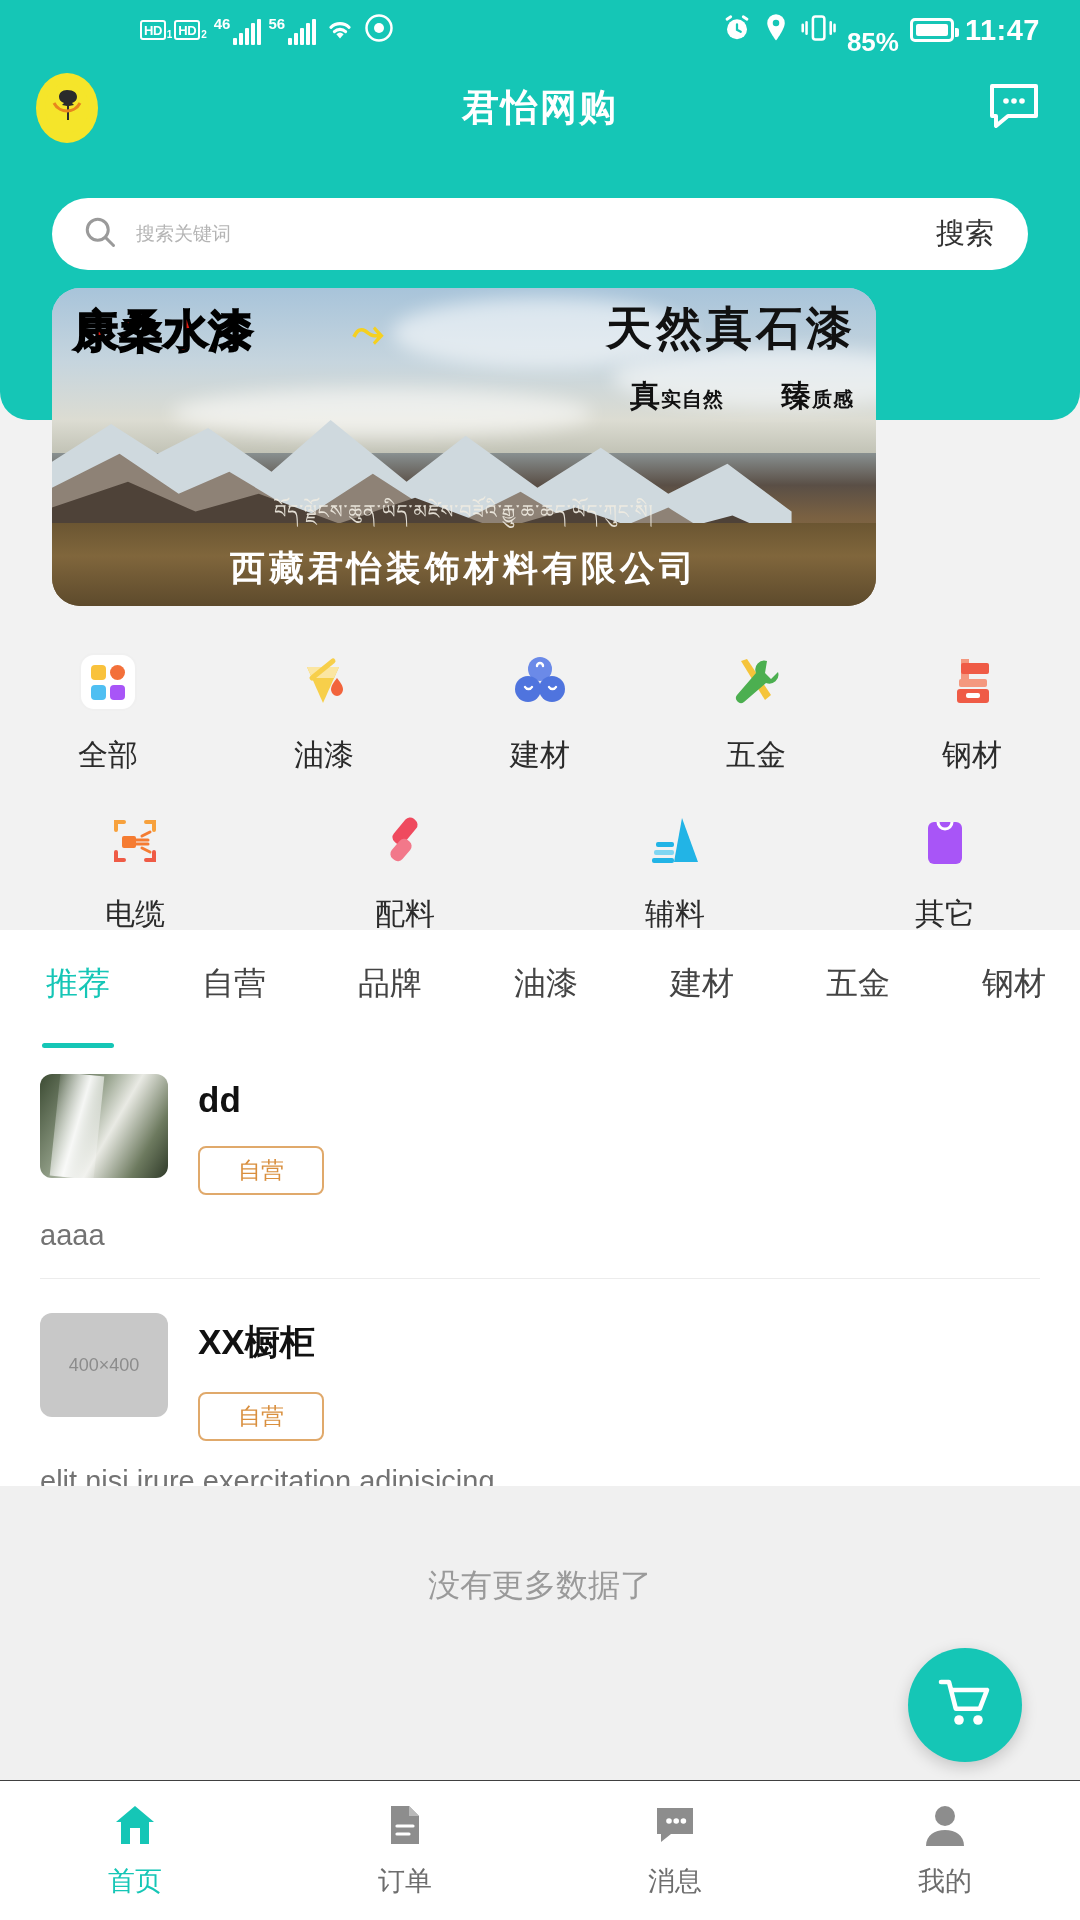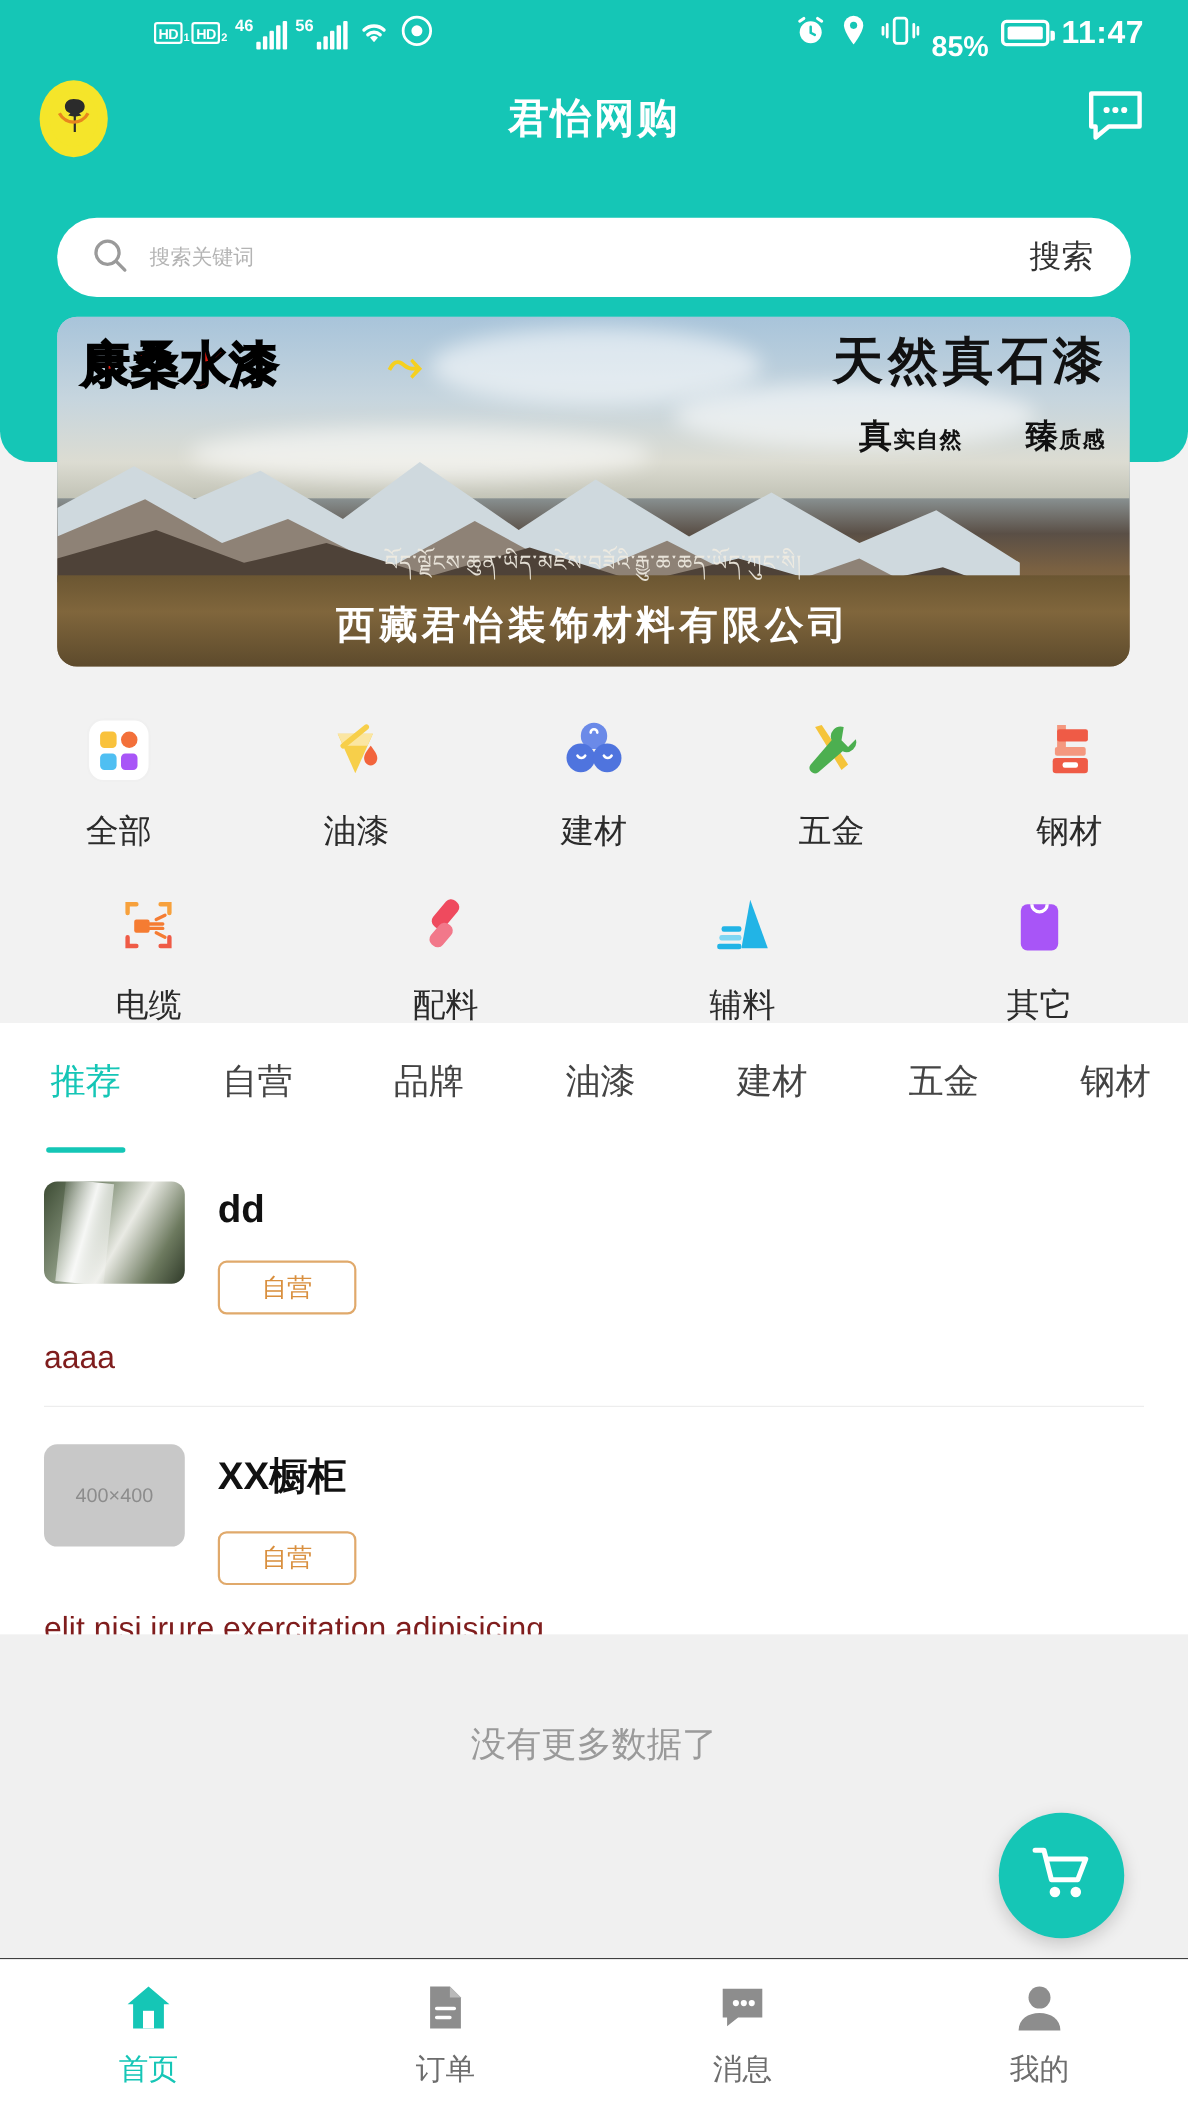--- a/index.html
+++ b/index.html
@@ -73,22 +73,22 @@
     width:976px; height:72px; background:#fff; border-radius:36px;
     display:flex; align-items:center; padding:0 34px 0 30px;
   }
   .search-input-txt {
     flex:1; font-size:19px; color:#b4b4b4; margin-left:18px;
   }
   .search-btn { font-size:29px; color:#333; font-weight:500; }
 
   
   .banner {
-    position:absolute; top:288px; left:52px; width:975px; height:318px;
-    border-radius:18px; overflow:hidden;
+    position:absolute; top:288px; left:52px; width:824px; height:318px;
+    border-radius:28px; overflow:hidden;
     background:linear-gradient(#b9cfe0 0%, #c9d9e5 30%, #9aa9ad 48%,
                 #5a4f46 62%, #7a6142 72%, #8a6c45 84%, #6d5636 100%);
   }
   .bn-sky {
     position:absolute; top:0; left:0; right:0; height:52%;
     background:linear-gradient(#a8c4da 0%, #c6d5de 45%, #dcdcd2 80%, #c2c3b6 100%);
   }
   .bn-cloud {
     position:absolute; background:rgba(255,255,255,.55); border-radius:50%;
     filter:blur(9px);
@@ -151,40 +151,40 @@
   .tab.active::after {
     content:""; position:absolute; bottom:-42px; left:50%; transform:translateX(-50%);
     width:72px; height:5px; background:#15c6b6; border-radius:3px;
   }
 
   
   .list { position:absolute; top:1050px; left:0; width:1080px; background:#fff; }
   .p-item { padding:24px 40px 10px; position:relative; }
   .p-top { display:flex; gap:30px; }
   .p-thumb {
-    width:128px; height:93px; border-radius:12px; flex-shrink:0; overflow:hidden;
+    width:128px; height:104px; border-radius:12px; flex-shrink:0; overflow:hidden;
     position:relative;
   }
   .thumb-waterfall { background:linear-gradient(120deg,#3c4b33,#8e9b84 35%,#e9eae4 55%,#6d7a5f 80%,#2f3a29); }
   .thumb-waterfall::after {
     content:""; position:absolute; left:12%; top:0; width:34%; height:100%;
     background:linear-gradient(100deg,rgba(255,255,255,.1),rgba(255,255,255,.92),rgba(255,255,255,.15));
     transform:rotate(6deg);
   }
   .thumb-ph {
     background:#c8c8c8; display:flex; align-items:center; justify-content:center;
     color:#8c8c8c; font-size:18px;
   }
   .p-right { padding-top:6px; }
   .p-name { font-size:35px; font-weight:bold; color:#111; }
   .badge {
     display:inline-block; margin-top:26px; border:2px solid #e0a96b; border-radius:8px;
     color:#d98f3e; font-size:23px; padding:7px 38px;
   }
-  .p-desc { font-size:29px; color:#7f1d1d; margin-top:24px; }
+  .p-desc { font-size:29px; color:#737373; margin-top:24px; }
   .p-sep { height:1px; background:#ececec; margin:26px 0 0; }
 
   
   .nomore {
     position:absolute; top:1486px; left:0; width:1080px; height:300px;
     background:#f0f0f0; display:flex; align-items:center; justify-content:center;
     padding-bottom:100px;
     font-size:32px; color:#9a9a9a;
   }
   .spacer-grey {

